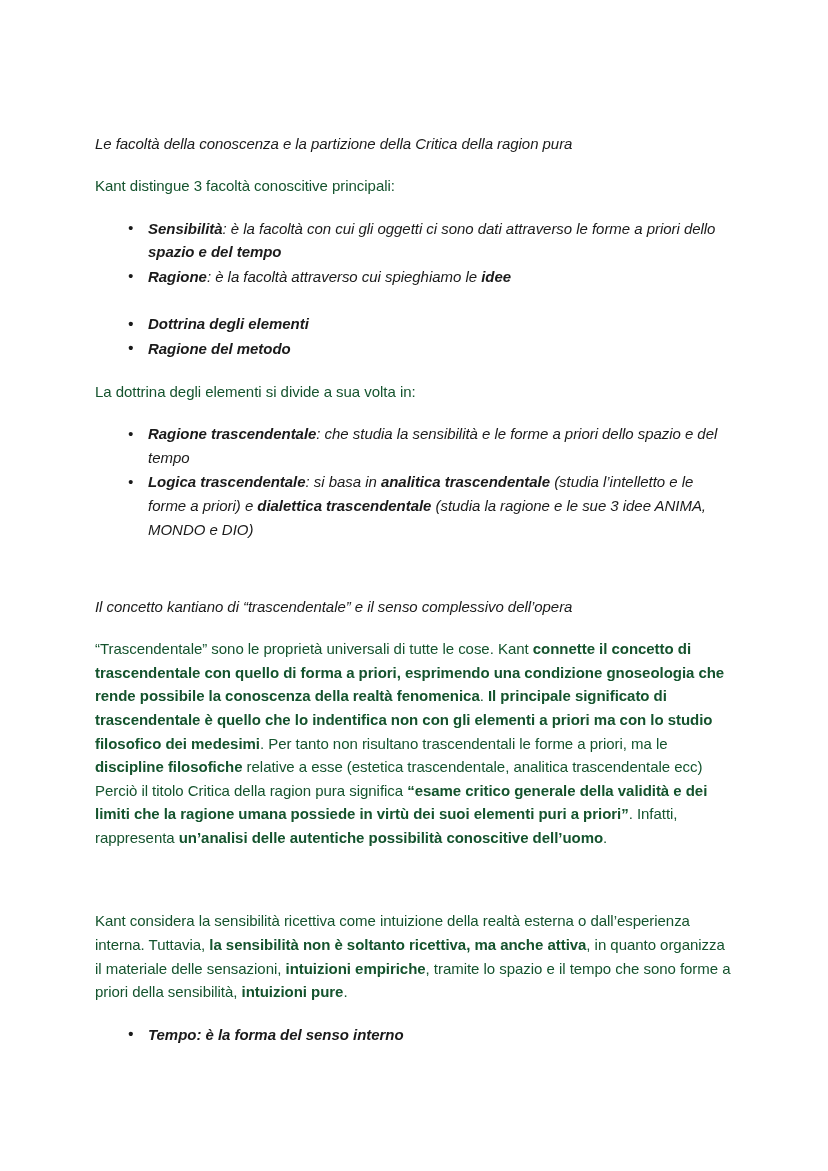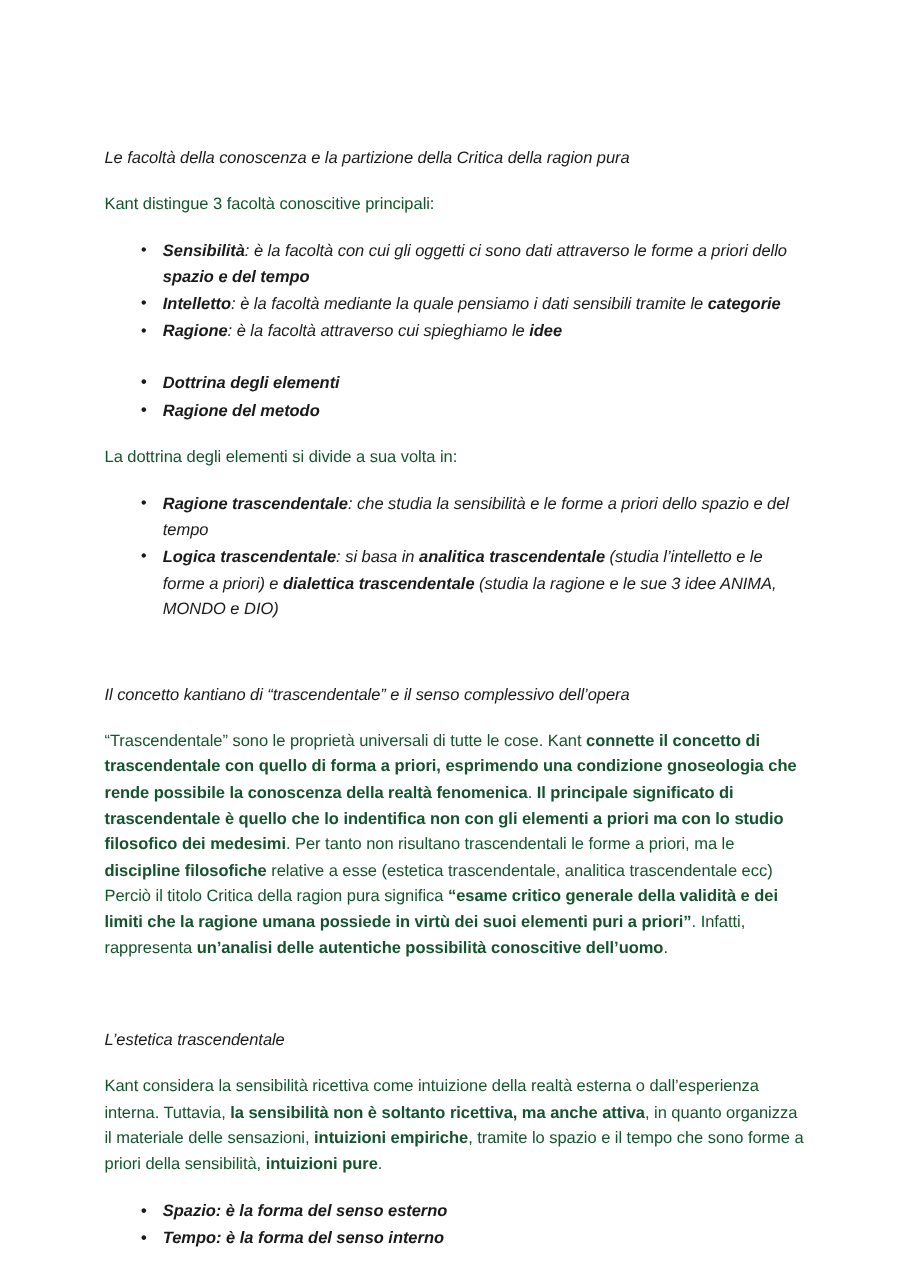--- a/index.html
+++ b/index.html
@@ -102,23 +102,20 @@
 
       <p class="para">Kant distingue 3 facoltà conoscitive principali:</p>
 
       <div class="gap-sm"></div>
 
       <ul class="bullets">
         <li>
           <b>Sensibilità</b><span>: è la facoltà con cui gli oggetti ci sono dati attraverso le forme a priori dello </span><b>spazio e del tempo</b>
         </li>
         <li>
-          <b>Intelletto</b><span>: è la facoltà mediante la quale pensiamo i dati sensibili tramite le </span><b>categorie</b>
-        </li>
-        <li>
           <b>Ragione</b><span>: è la facoltà attraverso cui spieghiamo le </span><b>idee</b>
         </li>
       </ul>
 
       <div class="gap-sm"></div>
 
 
       <div class="gap-sm"></div>
 
       <ul class="bullets">
@@ -152,30 +149,26 @@
 
       <p class="sec-heading">Il concetto kantiano di “trascendentale” e il senso complessivo dell’opera</p>
 
       <p class="para"><span>“Trascendentale” sono le proprietà universali di tutte le cose. Kant </span><b>connette il concetto di trascendentale con quello di forma a priori, esprimendo una condizione gnoseologia che rende possibile la conoscenza della realtà fenomenica</b><span>. </span><b>Il principale significato di trascendentale è quello che lo indentifica non con gli elementi a priori ma con lo studio filosofico dei medesimi</b><span>. Per tanto non risultano trascendentali le forme a priori, ma le </span><b>discipline filosofiche</b><span> relative a esse (estetica trascendentale, analitica trascendentale ecc) Perciò il titolo Critica della ragion pura significa </span><b>“esame critico generale della validità e dei limiti che la ragione umana possiede in virtù dei suoi elementi puri a priori”</b><span>. Infatti, rappresenta </span><b>un’analisi delle autentiche possibilità conoscitive dell’uomo</b><span>.</span></p>
     </div>
 
     <div class="gap-xl"></div>
 
     <div class="sec-block">
 
-      <p class="sec-heading">L’estetica trascendentale</p>
 
       <p class="para"><span>Kant considera la sensibilità ricettiva come intuizione della realtà esterna o dall’esperienza interna. Tuttavia, </span><b>la sensibilità non è soltanto ricettiva, ma anche attiva</b><span>, in quanto organizza il materiale delle sensazioni, </span><b>intuizioni empiriche</b><span>, tramite lo spazio e il tempo che sono forme a priori della sensibilità, </span><b>intuizioni pure</b><span>.</span></p>
 
       <div class="gap-sm"></div>
 
       <ul class="bullets">
-        <li class="all-bold">
-          <span>Spazio: è la forma del senso esterno</span>
-        </li>
         <li class="all-bold">
           <span>Tempo: è la forma del senso interno</span>
         </li>
       </ul>
     </div>
 
   </div>
 </div>
 
 </body></html>

